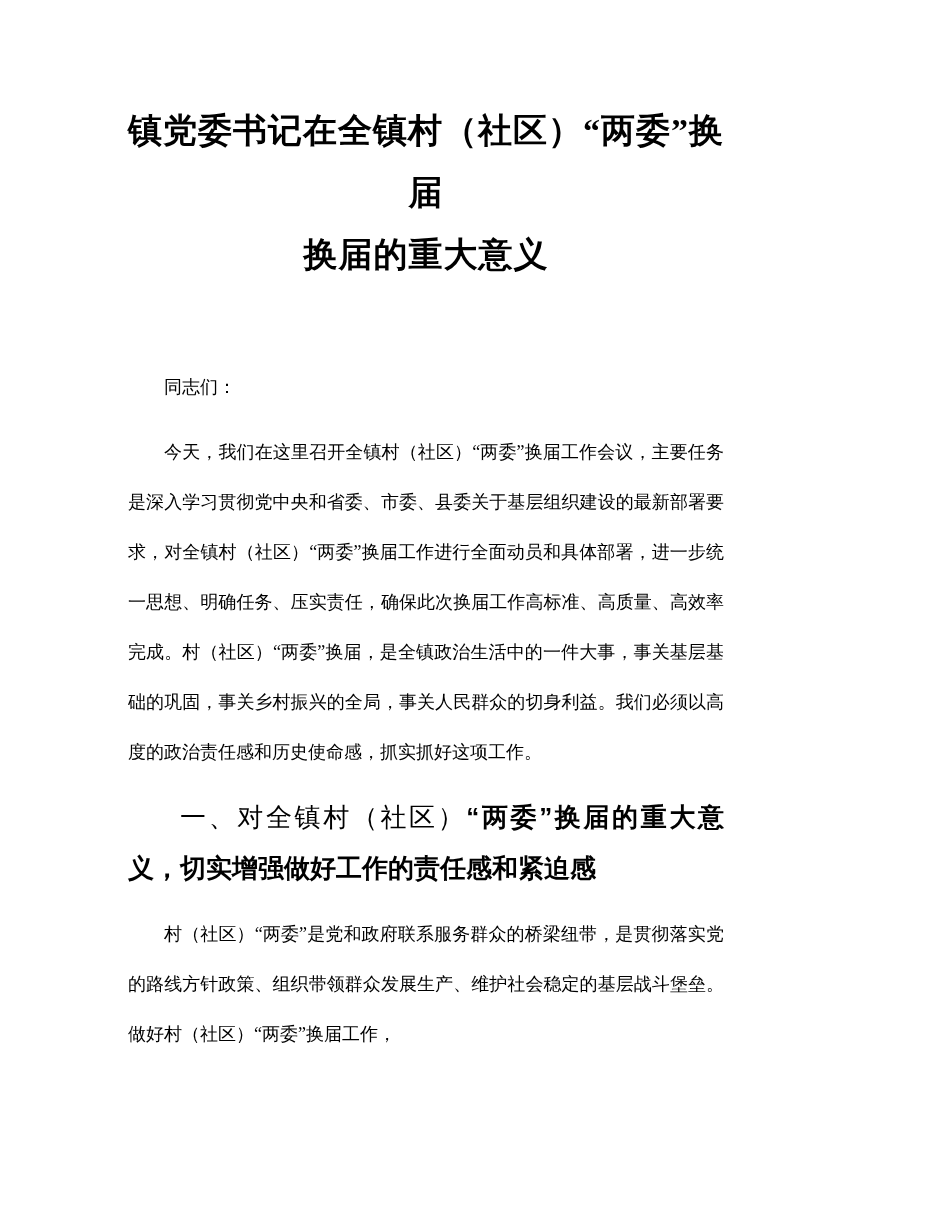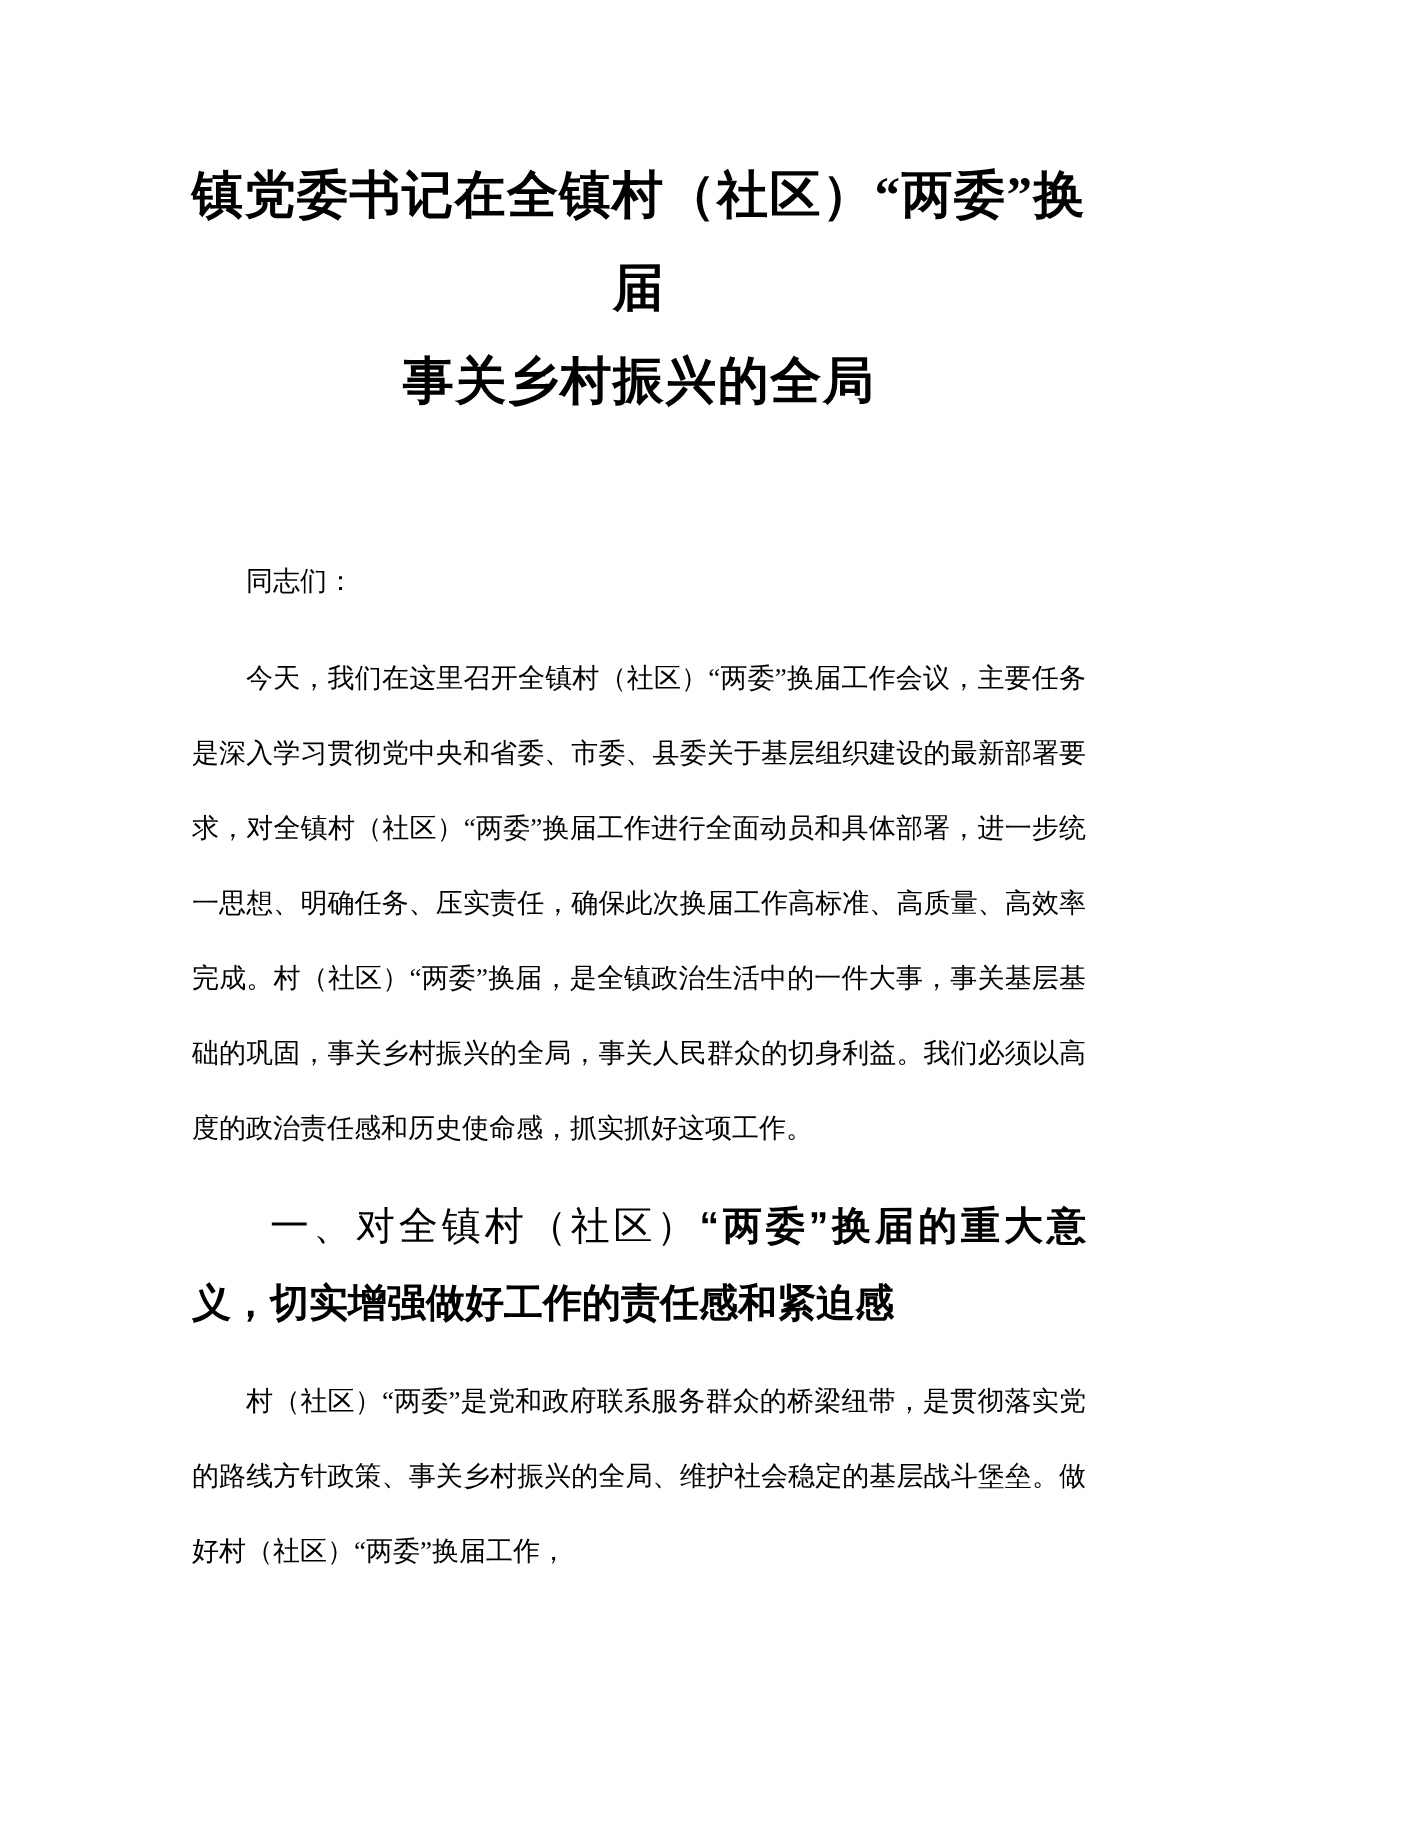--- a/index.html
+++ b/index.html
@@ -53,24 +53,24 @@
     font-family: "Liberation Sans", sans-serif;
   }
 </style>
 </head>
 <body>
 
 <div class="page">
 
   <h1 class="doc-title">
     <span class="title-line">镇党委书记在全镇村（社区）“两委”换届</span>
-    <span class="title-line">事关乡村振兴的全局</span>
+    <span class="title-line">换届的重大意义</span>
   </h1>
 
   <p class="para">同志们：</p>
 
   <p class="para">今天，我们在这里召开全镇村（社区）“两委”换届工作会议，主要任务是深入学习贯彻党中央和省委、市委、县委关于基层组织建设的最新部署要求，对全镇村（社区）“两委”换届工作进行全面动员和具体部署，进一步统一思想、明确任务、压实责任，确保此次换届工作高标准、高质量、高效率完成。村（社区）“两委”换届，是全镇政治生活中的一件大事，事关基层基础的巩固，事关乡村振兴的全局，事关人民群众的切身利益。我们必须以高度的政治责任感和历史使命感，抓实抓好这项工作。</p>
 
   <p class="section-heading"><span>一、对全镇村（社区）</span><span class="heading-bold">“两委”换届的重大意义，切实增强做好工作的责任感和紧迫感</span></p>
 
-  <p class="para">村（社区）“两委”是党和政府联系服务群众的桥梁纽带，是贯彻落实党的路线方针政策、事关乡村振兴的全局、维护社会稳定的基层战斗堡垒。做好村（社区）“两委”换届工作，</p>
+  <p class="para">村（社区）“两委”是党和政府联系服务群众的桥梁纽带，是贯彻落实党的路线方针政策、组织带领群众发展生产、维护社会稳定的基层战斗堡垒。做好村（社区）“两委”换届工作，</p>
 
 </div>
 
 </body></html>

